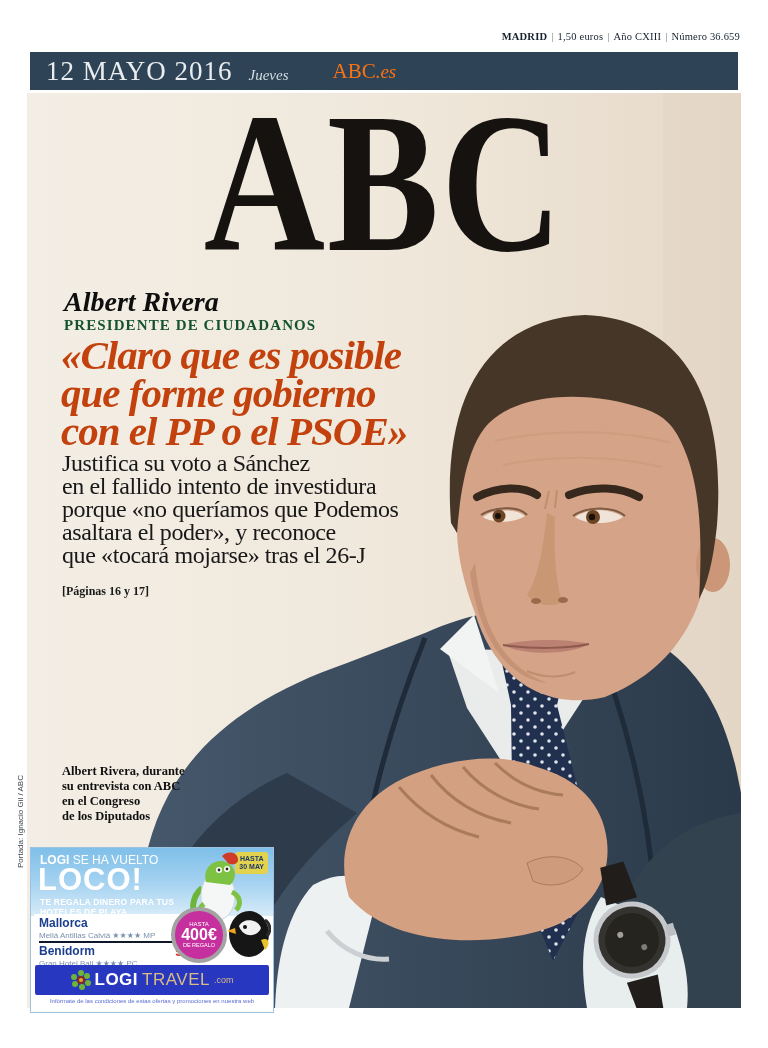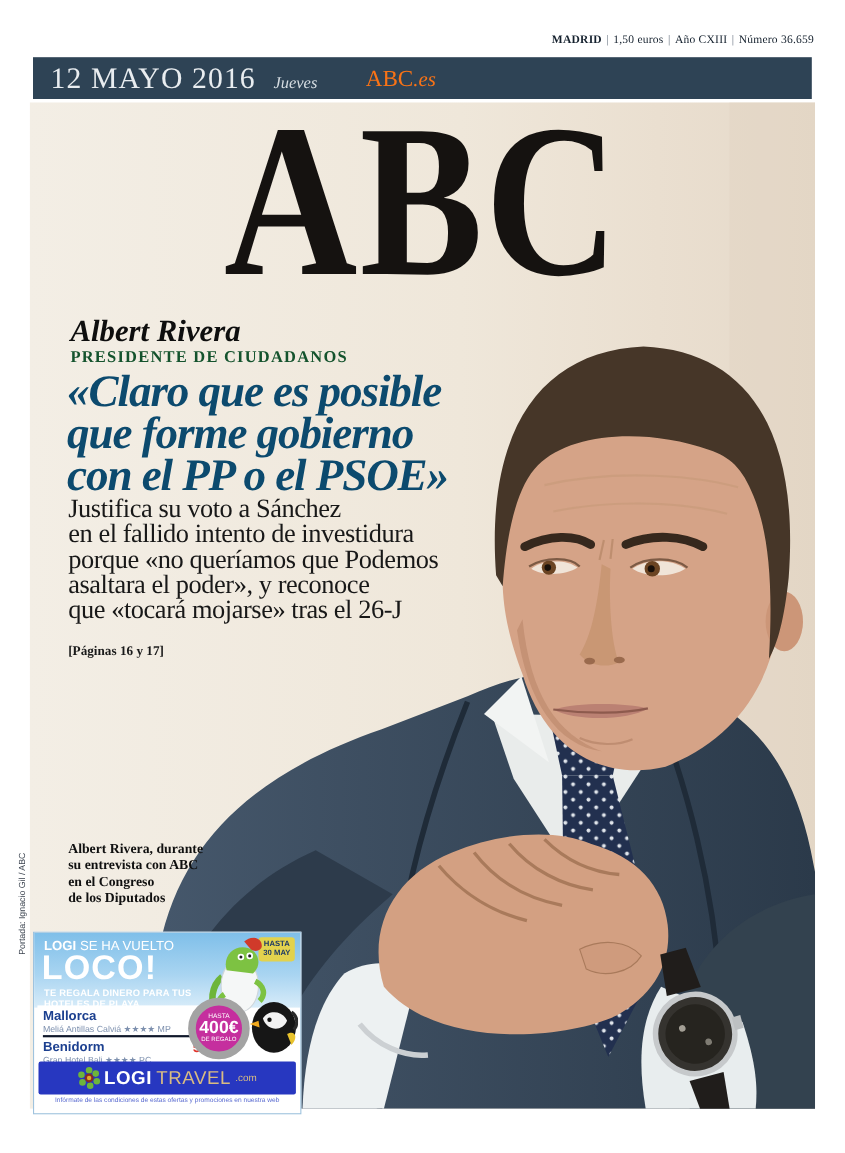--- a/index.html
+++ b/index.html
@@ -24,21 +24,21 @@
   .photo svg{display:block;}
 
   
   .masthead{position:absolute;left:0;top:84px;width:768px;text-align:center;
             font-size:168px;line-height:1;font-weight:600;color:#151210;
             transform:scaleY(1.18);transform-origin:top center;letter-spacing:2px;}
 
   
   .kicker{position:absolute;left:64px;top:286px;font-size:28px;font-weight:bold;font-style:italic;color:#0e0e0e;white-space:nowrap;}
   .role{position:absolute;left:64px;top:317px;font-size:15px;font-weight:bold;letter-spacing:1.1px;color:#14532d;white-space:nowrap;}
-  .headline{position:absolute;left:61px;top:336px;font-weight:bold;font-style:italic;color:#0c4a6e;
+  .headline{position:absolute;left:61px;top:336px;font-weight:bold;font-style:italic;color:#c2410c;
             font-size:41px;line-height:38px;letter-spacing:-1px;}
   .headline div{white-space:nowrap;}
   .deck{position:absolute;left:62px;top:452px;font-size:24px;line-height:23px;letter-spacing:-0.4px;color:#181818;}
   .deck div{white-space:nowrap;}
   .pagesref{position:absolute;left:62px;top:584px;font-size:12px;font-weight:bold;color:#1a1a1a;}
 
   
   .caption{position:absolute;left:62px;top:764px;font-size:12.5px;font-weight:bold;line-height:15px;color:#101010;}
   .credit{position:absolute;left:16px;top:868px;transform:rotate(-90deg);transform-origin:0 0;
           font-family:"Liberation Sans",sans-serif;font-size:8px;color:#3c4450;white-space:nowrap;}
@@ -57,21 +57,21 @@
             text-align:center;padding:3px 4px;border-radius:3px;line-height:8px;}
   .ad-mascot{position:absolute;right:29px;top:4px;}
   .offers{position:absolute;left:3px;top:66px;width:168px;background:#ffffff;padding:2px 5px;box-sizing:border-box;}
   .offer .city{font-size:12px;font-weight:bold;color:#1b3f8f;}
   .offer .row{display:flex;justify-content:space-between;align-items:flex-start;}
   .offer .hotel{font-size(8px);font-size:8px;color:#7d90ae;}
   .offer .price{font-size:13px;font-weight:bold;color:#e1342c;}
   .offer + .offer{border-top:2px solid #0f172a;margin-top:1px;padding-top:1px;}
   .circlebadge{position:absolute;left:140px;top:59px;width:56px;height:56px;border-radius:50%;
                background:#c52f9e;color:#ffffff;text-align:center;z-index:3;
-               display:flex;flex-direction:column;justify-content:center;line-height:1;border:7px solid #a3a3a3;box-sizing:border-box;}
+               display:flex;flex-direction:column;justify-content:center;line-height:1;border:4px solid #a3a3a3;box-sizing:border-box;}
   .circlebadge .t1{font-size:6px;} .circlebadge .t2{font-size:16px;font-weight:bold;} .circlebadge .t3{font-size:5.5px;}
   .penguin{position:absolute;right:2px;top:56px;z-index:2;}
   .ad-bar{position:absolute;left:4px;top:117px;width:234px;height:30px;background:#2737c0;border-radius:2px;
           display:flex;align-items:center;justify-content:center;gap:4px;z-index:1;}
   .ad-bar .lg1{color:#ffffff;font-size:17px;font-weight:bold;letter-spacing:.5px;}
   .ad-bar .lg2{color:#d9bc82;font-size:17px;letter-spacing:.5px;}
   .ad-bar .lg3{color:#d9bc82;font-size:9px;}
   .fineprint{position:absolute;left:0;top:150px;width:100%;text-align:center;font-size:6px;color:#5a6bd0;}
 </style>
 </head>

